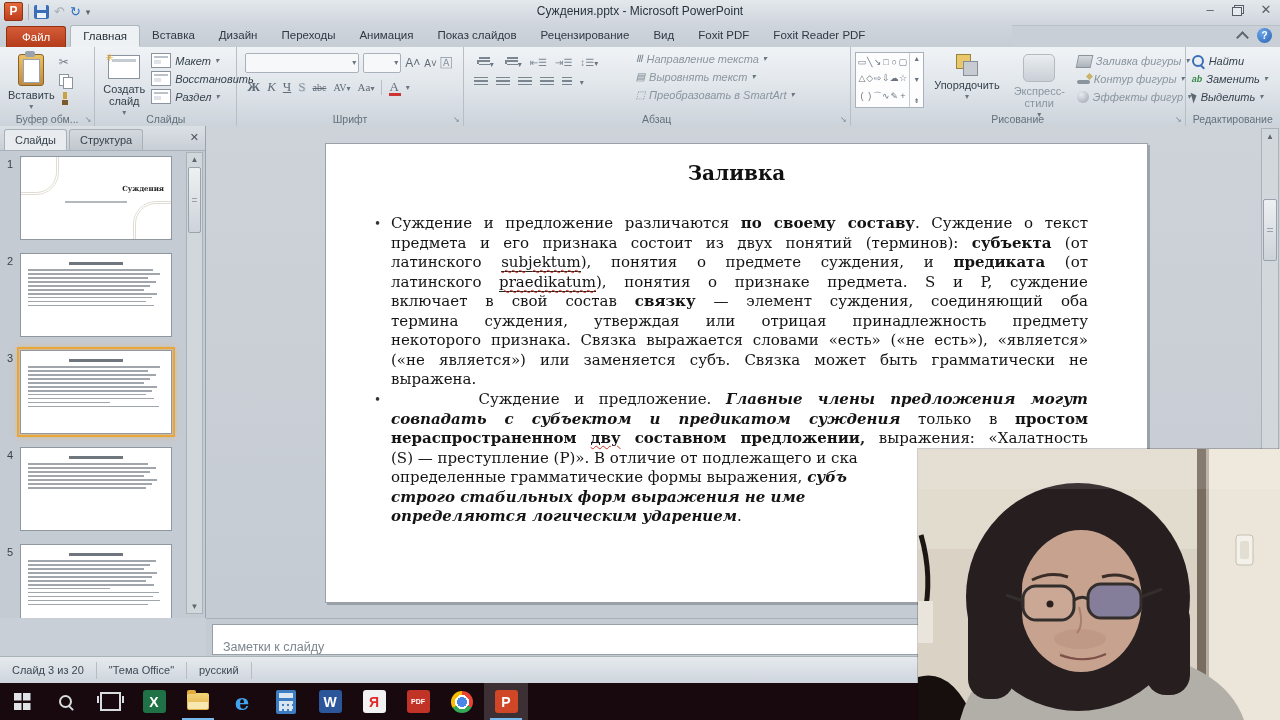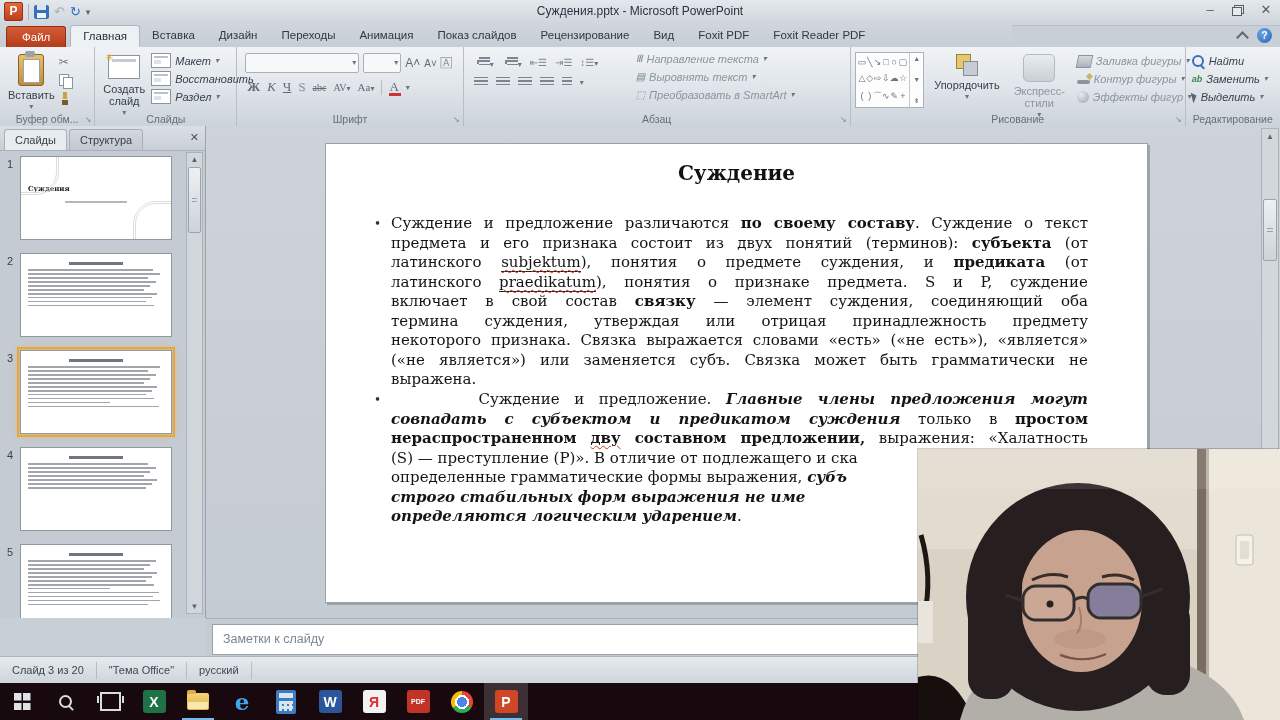--- a/index.html
+++ b/index.html
@@ -107,21 +107,21 @@
   .ptab{font-size:11px;color:#333e48;padding:4px 10px 4px;border:1px solid #a8b0b9;border-bottom:none;border-radius:3px 3px 0 0;background:linear-gradient(#d3d8dd,#c2c8cf);margin-right:2px;}
   .ptab.active{background:#e9ecef;}
   #panel-close{position:absolute;right:6px;top:5px;font-size:11px;color:#4a545e;}
   #thumbs{position:absolute;left:0;top:24px;bottom:0;width:184px;overflow:hidden;padding-top:6px;box-sizing:border-box;}
   .thumb-row{position:relative;margin:0 0 13px 0;display:flex;}
   .thumb-num{width:20px;text-align:center;font-size:11px;color:#38424c;padding-top:2px;}
   .thumb-box{width:152px;height:84px;background:#fff;border:1px solid #8f979f;position:relative;overflow:hidden;box-sizing:border-box;padding:5px 7px;}
   .thumb-box.selected{outline:2px solid #e9a63b;outline-offset:1px;box-shadow:0 0 6px 2px rgba(233,166,59,.55);}
   .greek-title{height:3px;width:40%;background:#70767d;margin:3px auto 4px;}
   .greek{height:1.6px;background:#a0a6ac;margin-top:2.4px;}
-  .thumb-title{font-family:"DejaVu Serif",serif;font-weight:bold;font-size:7px;color:#222;text-align:left;margin-top:22px;}
+  .thumb-title{font-family:"DejaVu Serif",serif;font-weight:bold;font-size:7px;color:#222;text-align:right;margin-top:22px;}
   .thumb-sub{height:2px;width:45%;background:#b3b8bd;margin:8px auto 0;}
   .decor{position:absolute;width:40px;height:40px;border:3px double #d9d4c9;border-radius:50% 10% 50% 10%;opacity:.8;}
   .decor.tl{left:-8px;top:-8px;} .decor.br{right:-8px;bottom:-8px;}
   #panel-scroll{position:absolute;right:2px;top:26px;bottom:4px;width:17px;background:#d2d7dc;border:1px solid #aab2ba;box-sizing:border-box;}
   #panel-scroll .arr{position:absolute;left:0;right:0;text-align:center;font-size:8px;color:#5d6770;}
   #panel-scroll .arr.up{top:2px;} #panel-scroll .arr.down{bottom:2px;}
   #panel-scroll .pthumb{position:absolute;left:1px;right:1px;top:14px;height:64px;background:linear-gradient(#eef1f3,#cdd3d9);border:1px solid #9aa2ab;border-radius:2px;}
   #panel-scroll .grip{position:absolute;left:3px;right:3px;top:30px;height:6px;
     background:repeating-linear-gradient(#9aa2ab 0 1px,transparent 1px 3px);}
   
@@ -142,21 +142,21 @@
     text-decoration-thickness:1px;text-underline-offset:2px;}
   .bullet-mark{position:absolute;left:-17px;top:1px;font-size:12px;color:#333;}
   #main-scroll{position:absolute;right:1px;top:2px;width:18px;height:488px;background:#d2d7dc;border:1px solid #aab2ba;box-sizing:border-box;}
   #main-scroll .arr{position:absolute;left:0;right:0;text-align:center;font-size:8px;color:#5d6770;}
   #main-scroll .mthumb{position:absolute;left:1px;right:1px;top:70px;height:60px;background:linear-gradient(#eef1f3,#cdd3d9);border:1px solid #9aa2ab;border-radius:2px;}
   #main-scroll .grip{position:absolute;left:3px;right:3px;top:28px;height:6px;
     background:repeating-linear-gradient(#9aa2ab 0 1px,transparent 1px 3px);}
   
   #notes-strip{position:absolute;left:206px;top:618px;width:1074px;height:38px;background:#c5cbd2;border-top:1px solid #a8b0b9;}
   #notes-box{position:absolute;left:6px;top:5px;right:20px;bottom:2px;background:#fff;border:1px solid #98a0a8;}
-  #notes-text{font-size:12.5px;color:#7c858e;padding:7px 0 0 10px;}
+  #notes-text{font-size:12.5px;color:#7c858e;padding:7px 0 0 10px;margin-top:8px;}
   
   #statusbar{position:absolute;left:0;top:656px;width:1280px;height:27px;
     background:linear-gradient(#e6eaee,#cdd4db);border-top:1px solid #aab2ba;display:flex;align-items:center;font-size:11px;color:#3c4854;}
   .sseg{padding:0 12px;border-right:1px solid #b6bdc5;height:17px;line-height:17px;}
   
   #taskbar{position:absolute;left:0;top:683px;width:1280px;height:37px;background:#18090f;display:flex;align-items:stretch;}
   .tb-cell{width:44px;display:flex;align-items:center;justify-content:center;position:relative;}
   .tb-cell.hl{background:rgba(255,255,255,.16);}
   .tb-cell.act::after,.tb-cell.hl::after{content:"";position:absolute;left:6px;right:6px;bottom:0;height:2px;background:#76b9ed;}
   .tbi{display:flex;align-items:center;justify-content:center;}
@@ -519,21 +519,21 @@
       <div class="arr up">▲</div>
       <div class="pthumb">
           <div class="grip"></div>
         </div>
       <div class="arr down">▼</div>
     </div>
   </div>
 
   <div id="main">
     <div id="slide">
-      <div id="slide-title">Суждение</div>
+      <div id="slide-title">Заливка</div>
       <div class="textblock" id="bullets1">
         <span class="bullet-mark">•</span>
         <div>
             <div class="tline j"><span>Суждение и предложение различаются </span><span class="b">по своему составу</span><span>. Суждение о текст</span></div>
             <div class="tline j"><span>предмета и его признака состоит из двух понятий (терминов): </span><span class="b">субъекта</span><span> (от</span></div>
             <div class="tline j"><span>латинского </span><span class="u sq">subjektum</span><span>), понятия о предмете суждения, и </span><span class="b">предиката</span><span> (от</span></div>
             <div class="tline j"><span>латинского </span><span class="u sq">praedikatum</span><span>), понятия о признаке предмета. S и P, суждение</span></div>
             <div class="tline j"><span>включает в свой состав </span><span class="b">связку</span><span> — элемент суждения, соединяющий оба</span></div>
             <div class="tline j"><span>термина суждения, утверждая или отрицая принадлежность предмету</span></div>
             <div class="tline j"><span>некоторого признака. Связка выражается словами «есть» («не есть»), «является»</span></div>

